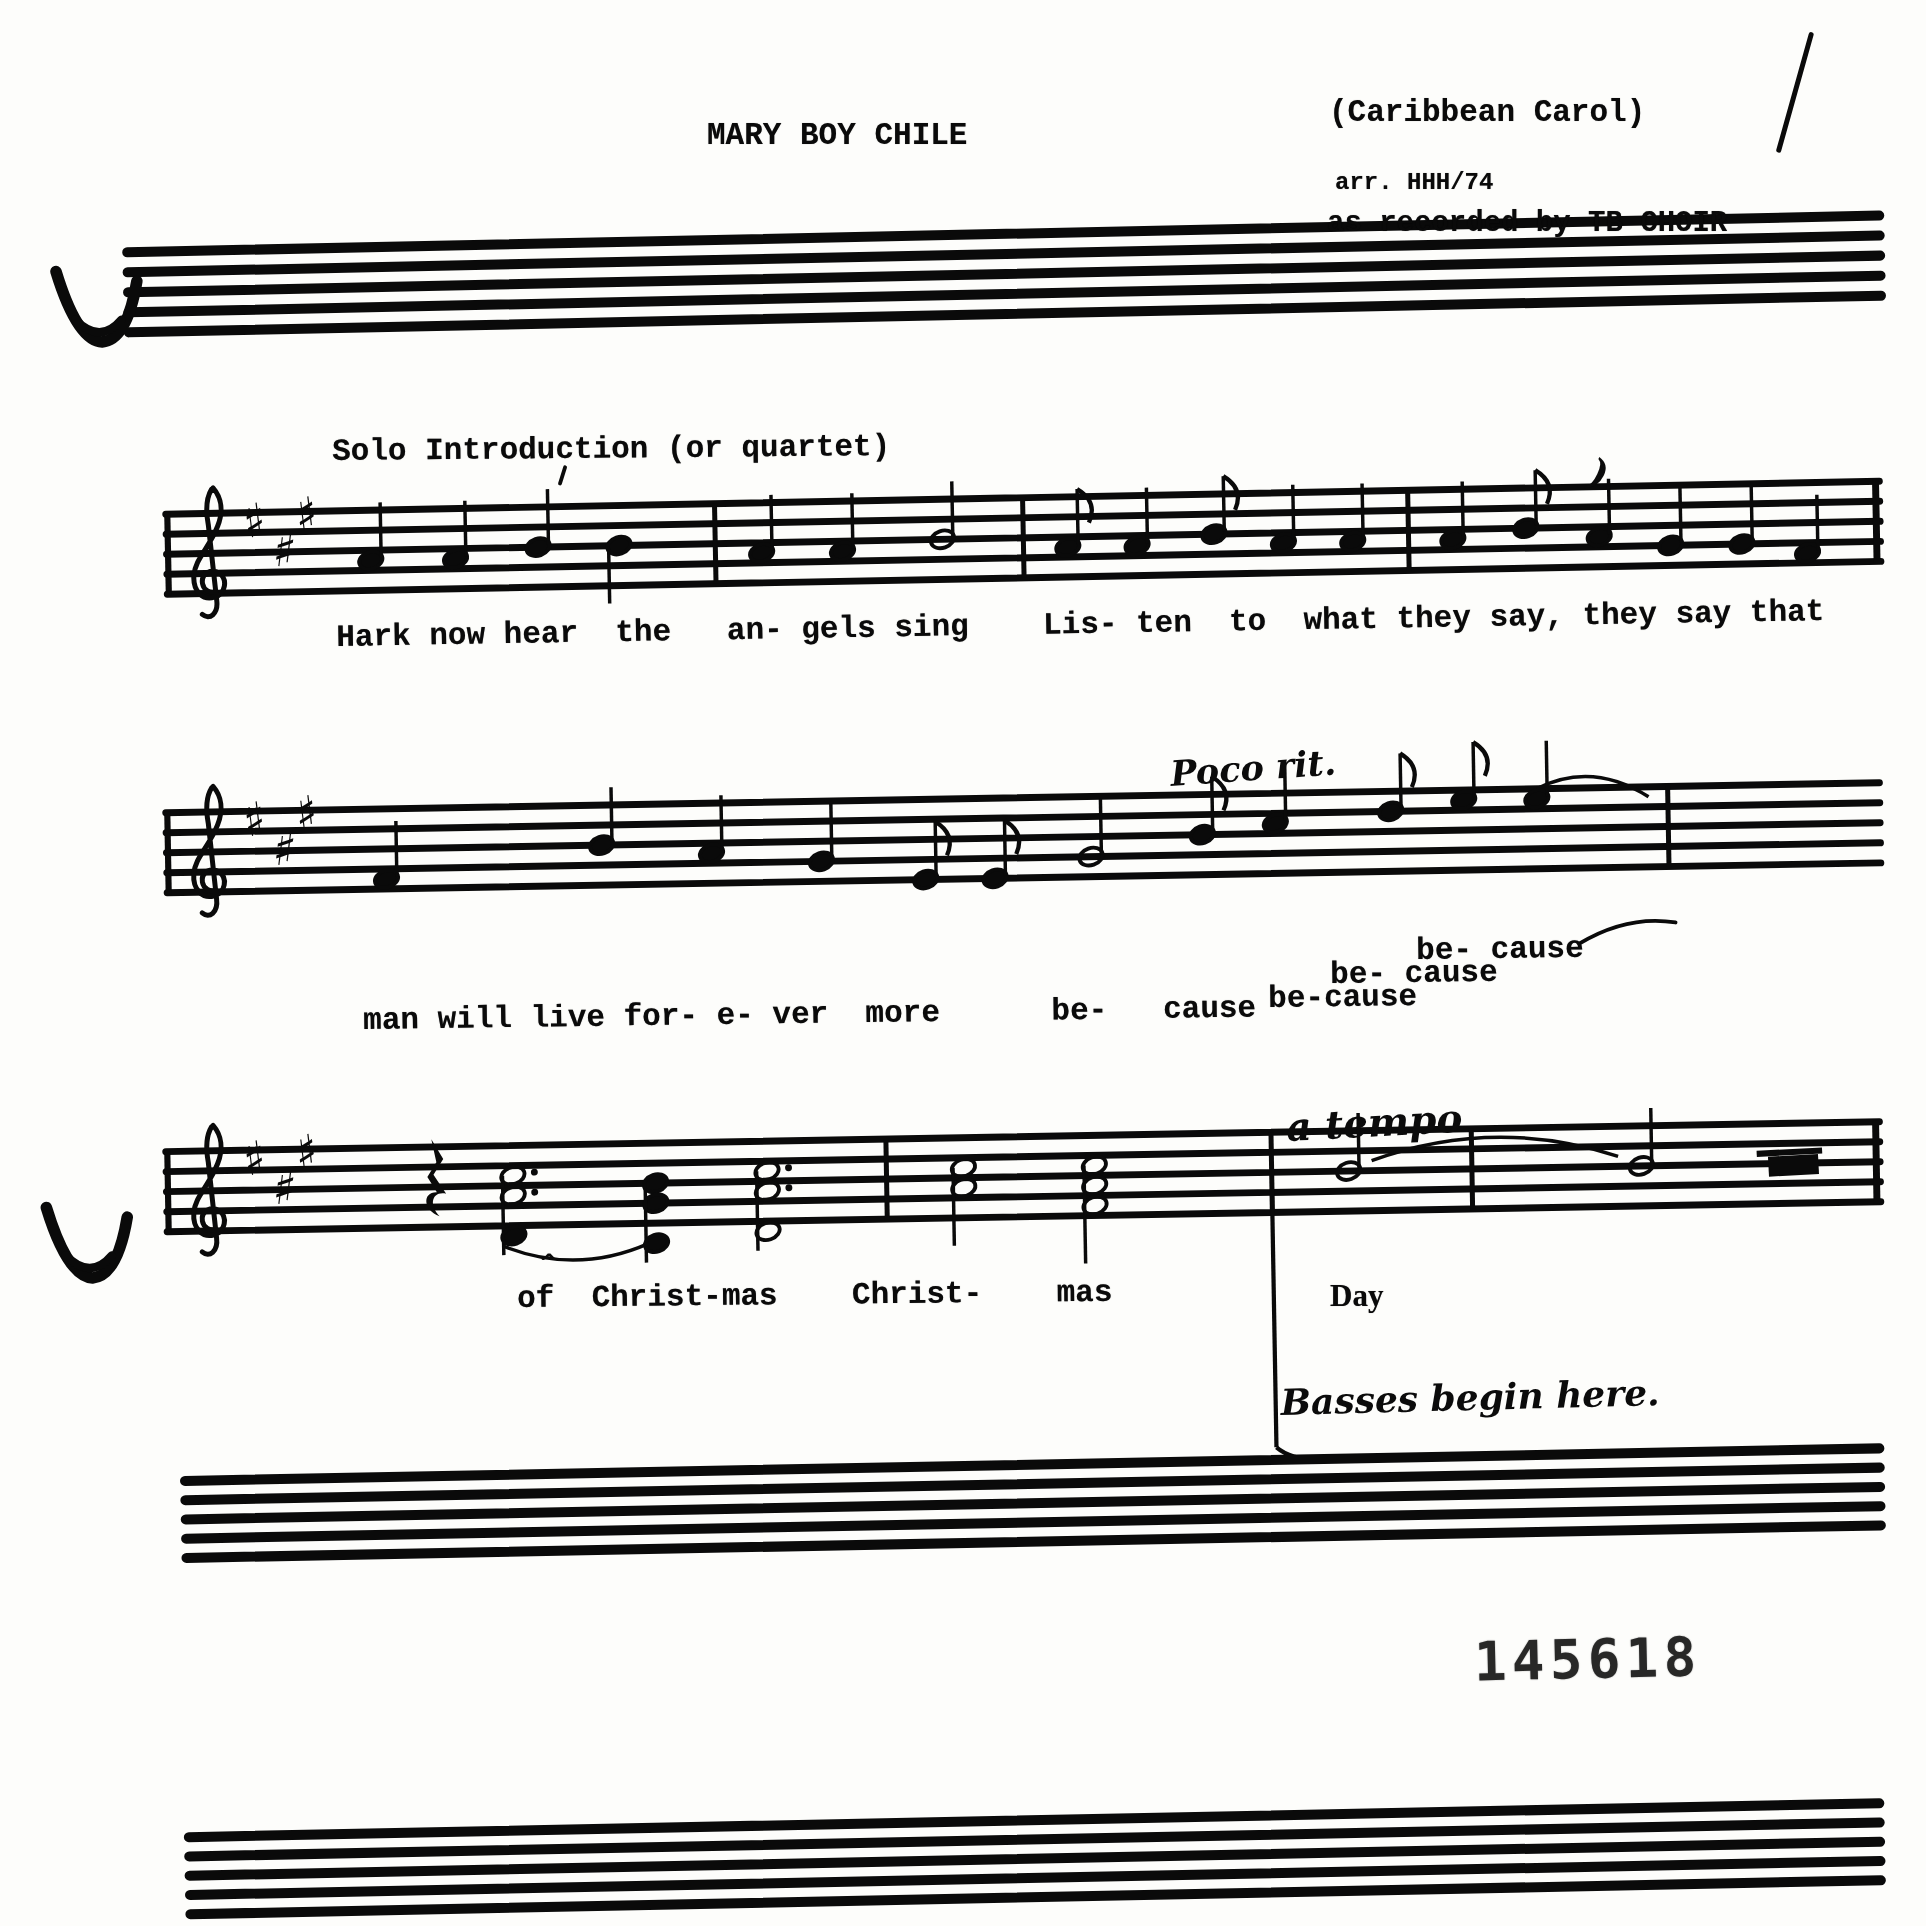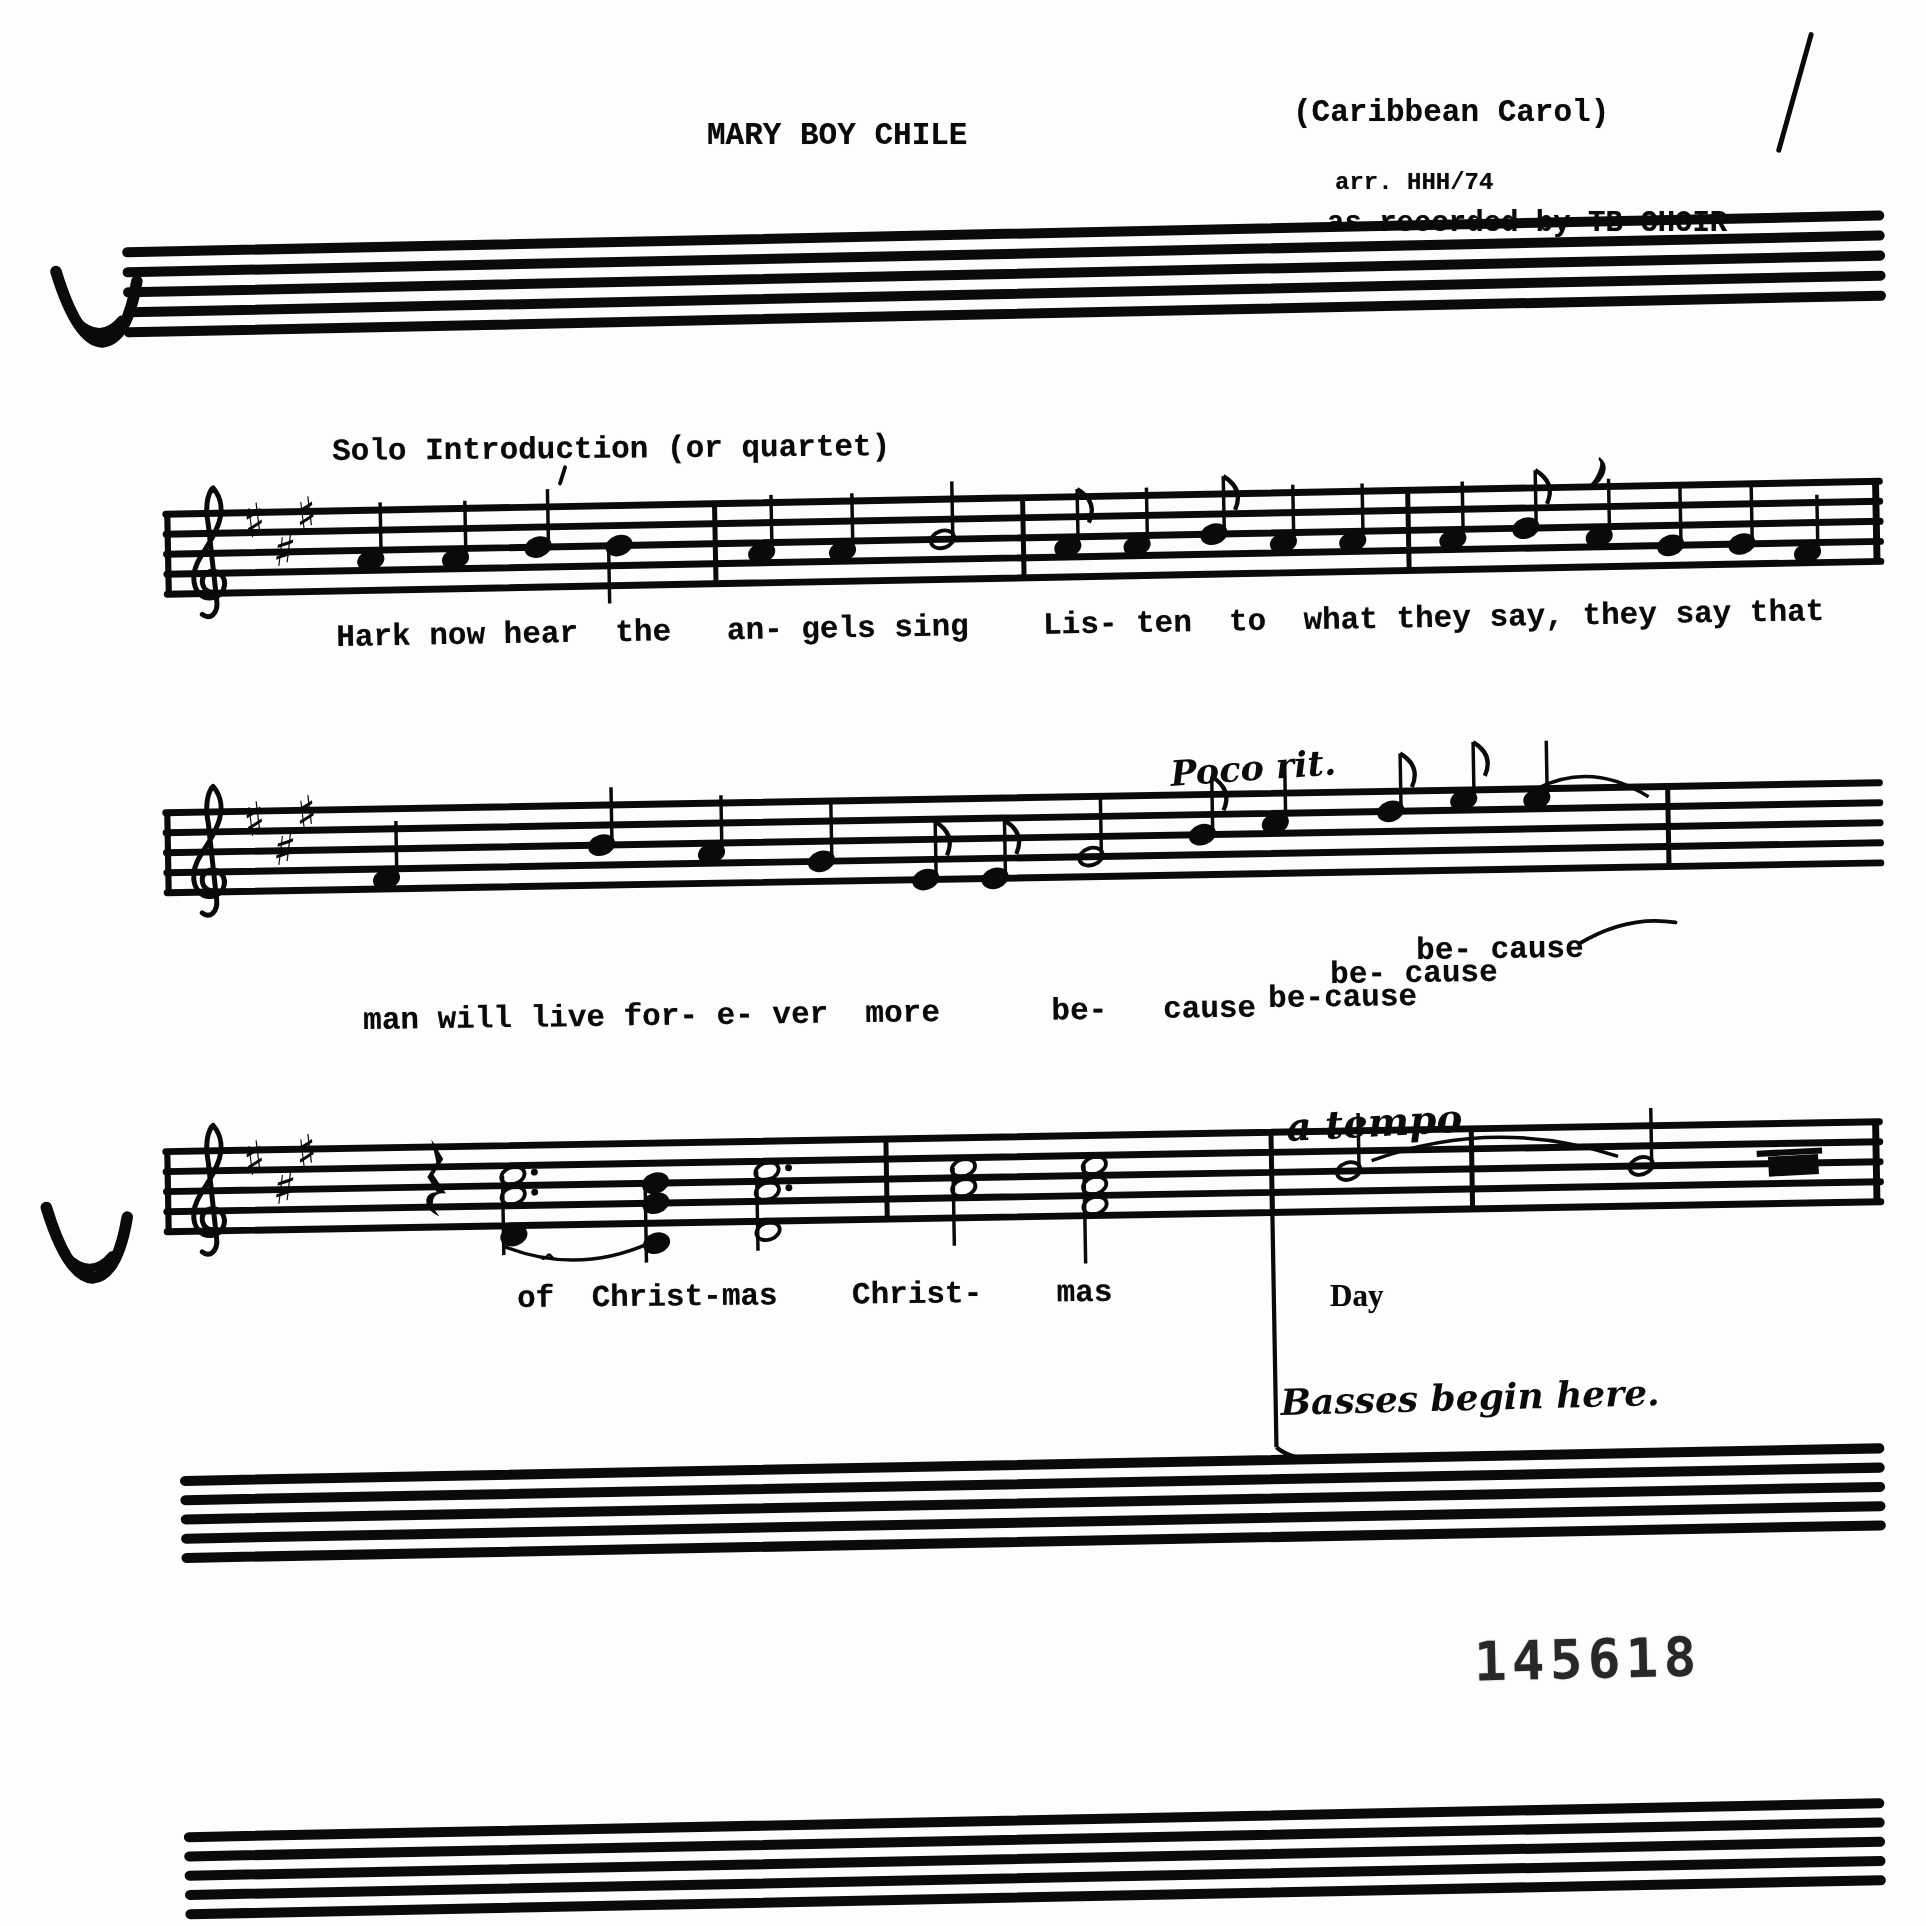--- a/index.html
+++ b/index.html
@@ -200,21 +200,21 @@
     <path d="M 195,830 Q 260,895 315,830" stroke="#0a0a0a" stroke-width="22" fill="none" stroke-linecap="round"></path>
     <path d="M 120,3135 Q 175,3315 240,3318 Q 305,3312 330,3160" stroke="#0a0a0a" stroke-width="30" fill="none" stroke-linecap="round"></path>
     <path d="M 170,3260 Q 235,3325 290,3260" stroke="#0a0a0a" stroke-width="22" fill="none" stroke-linecap="round"></path>
     <path d="M 213.5,5682.25 Q 276.75,5889.25 351.5,5892.7 Q 426.25,5885.8 455,5711" stroke="#0a0a0a" stroke-width="30" fill="none" stroke-linecap="round"></path>
     <path d="M 271,5826 Q 345.75,5900.75 409,5826" stroke="#0a0a0a" stroke-width="22" fill="none" stroke-linecap="round"></path>
     <line x1="4702" y1="90" x2="4618" y2="390" stroke="#0a0a0a" stroke-width="13" stroke-linecap="round"></line>
     <path d="M 4100,2450 Q 4225,2375 4350,2395" stroke="#0a0a0a" stroke-width="10" fill="none" stroke-linecap="round"></path>
   </svg>
 
 <div class="typed txt" style="left:707px;top:99px;margin-top:20px;">MARY BOY CHILE</div>
-<div class="typed txt" style="left:1293px;top:96px;text-align:right;">(Caribbean Carol)</div>
+<div class="typed txt" style="left:1329px;top:96px;text-align:right;">(Caribbean Carol)</div>
 <div class="typed txt" style="left:1335px;top:170px;font-size:24px;">arr. HHH/74</div>
 <div class="typed txt" style="left:1327px;top:208px;font-size:29px;">as recorded by TB CHOIR</div>
 
 <div class="typed txt" style="left:332px;top:435px;transform:rotate(-0.5deg);">Solo Introduction (or quartet)</div>
 <div class="hand txt" style="left:1596px;top:449px;font-size:37px;transform:rotate(14deg);">)</div>
 <div class="hand txt" style="left:1169px;top:753px;font-size:35px;transform:rotate(-4deg);">Poco rit.</div>
 <div class="hand txt" style="left:1285px;top:1104px;font-size:39px;transform:rotate(-3deg);">a tempo</div>
 <div class="hand txt" style="left:539px;top:1248px;font-size:24px;font-style:normal;">^</div>
 <div class="hand txt" style="left:1280px;top:1381px;font-size:36px;transform:rotate(-1.5deg);">Basses begin here.</div>
 

